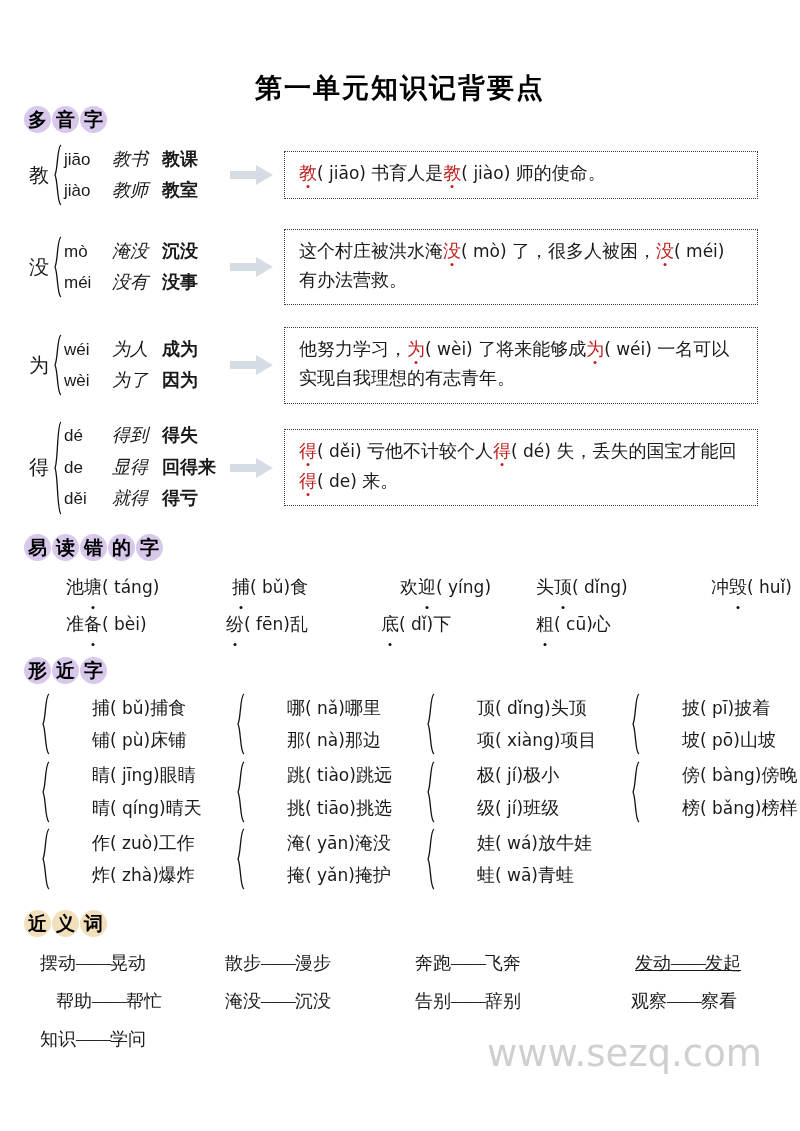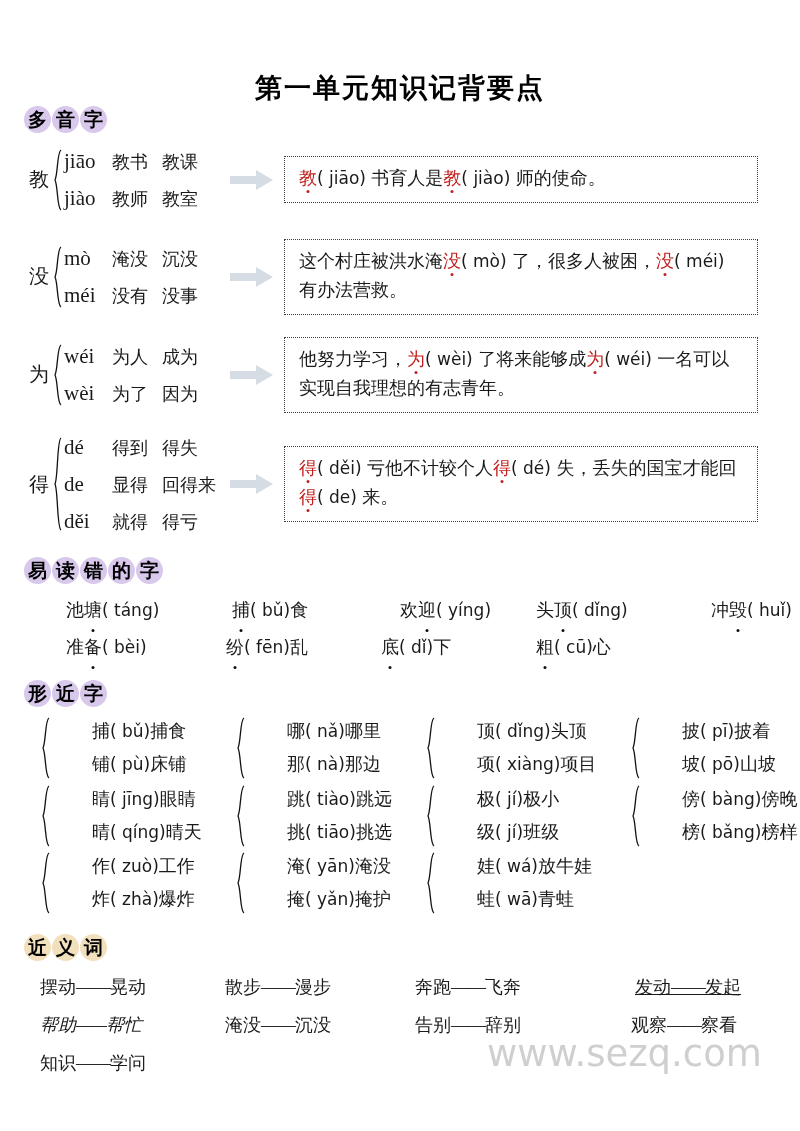--- a/index.html
+++ b/index.html
@@ -83,23 +83,23 @@
   }
   .brace svg { display: block; }
   .dyz-lines { display: flex; flex-direction: column; justify-content: center; }
   .dyz-line {
     display: flex;
     align-items: baseline;
     font-size: 18px;
     line-height: 1.75;
     white-space: nowrap;
   }
-  .py { font-family: Liberation Serif, serif; font-size: 21px; min-width: 42px; display:inline-block;}
-  .w1 { min-width: 56px; display: inline-block; padding-left: 6px; }
-  .w2 { display: inline-block; }
+  .py { font-family: Liberation Sans, sans-serif; font-size: 17px; min-width: 42px; display:inline-block;}
+  .w1 { min-width: 56px; display: inline-block; padding-left: 6px; font-style: italic; }
+  .w2 { display: inline-block; font-weight: bold; }
 
   .arrow {
     flex: none;
     width: 52px;
     display: flex;
     align-items: center;
     justify-content: center;
     margin-right: 6px;
   }
 
@@ -463,21 +463,21 @@
       <span class="sh-char sh-tan">词</span>
     </div>
   <div class="grid-sec" id="jyc-body">
       <div class="grid-row" style="position: relative; height: 38px;">
         <div class="syn-cell" style="position: absolute; left: 0px;"><span>摆动</span><span class="dash">——</span><span>晃动</span></div>
         <div class="syn-cell" style="position: absolute; left: 185px;"><span>散步</span><span class="dash">——</span><span>漫步</span></div>
         <div class="syn-cell" style="position: absolute; left: 375px;"><span>奔跑</span><span class="dash">——</span><span>飞奔</span></div>
         <div class="syn-cell" style="position: absolute; left: 595px; text-decoration: underline;"><span>发动</span><span class="dash">——</span><span>发起</span></div>
       </div>
       <div class="grid-row" style="position: relative; height: 38px;">
-        <div class="syn-cell" style="position: absolute; left: 0px; font-style: italic;"><span>帮助</span><span class="dash">——</span><span>帮忙</span></div>
+        <div class="syn-cell" style="position: absolute; left: 16px;"><span>帮助</span><span class="dash">——</span><span>帮忙</span></div>
         <div class="syn-cell" style="position: absolute; left: 185px;"><span>淹没</span><span class="dash">——</span><span>沉没</span></div>
         <div class="syn-cell" style="position: absolute; left: 375px;"><span>告别</span><span class="dash">——</span><span>辞别</span></div>
         <div class="syn-cell" style="position: absolute; left: 591px;"><span>观察</span><span class="dash">——</span><span>察看</span></div>
       </div>
       <div class="grid-row" style="position: relative; height: 38px;">
         <div class="syn-cell" style="position: absolute; left: 0px;"><span>知识</span><span class="dash">——</span><span>学问</span></div>
       </div>
     </div>
 
   <div class="watermark">www.sezq.com</div>

